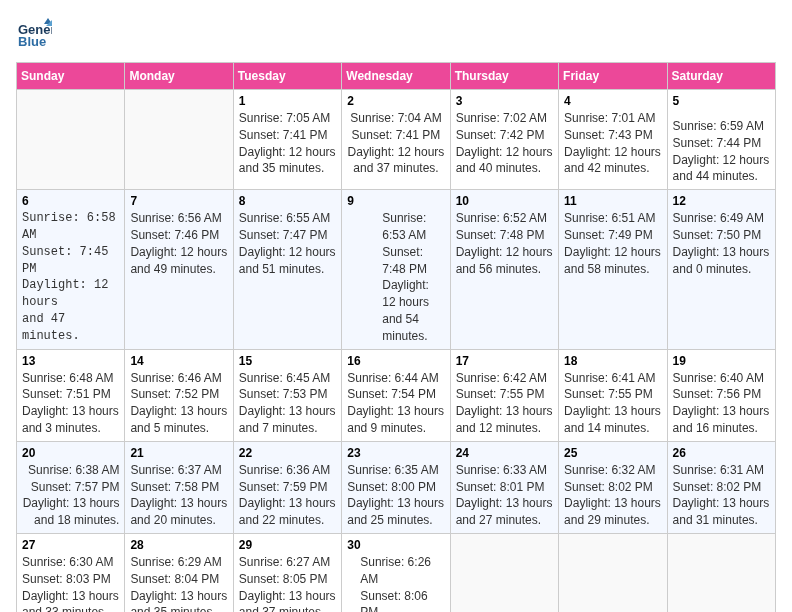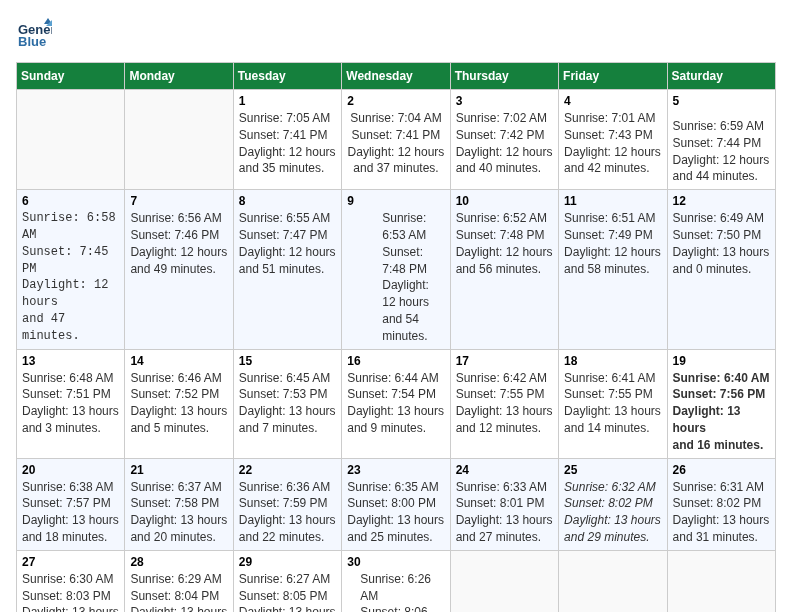--- a/index.html
+++ b/index.html
@@ -44,21 +44,21 @@
     .calendar-subtitle {
       font-size: 15px;
       color: #333;
     }
     .calendar {
       width: 100%;
       border-collapse: collapse;
       font-size: 11px;
     }
     .calendar th {
-      background: #15803d;
+      background: #ec4899;
       color: #fff;
       padding: 6px 4px;
       text-align: left;
       font-size: 12px;
       font-weight: bold;
       border: 1px solid #ccc;
     }
     .calendar td {
       border: 1px solid #ccc;
       vertical-align: top;
@@ -248,30 +248,30 @@
         </td>
         <td>
           <span class="day-num">18</span>
           <div class="day-info" style="white-space: pre-line;">Sunrise: 6:41 AM
 Sunset: 7:55 PM
 Daylight: 13 hours
 and 14 minutes.</div>
         </td>
         <td>
           <span class="day-num">19</span>
-          <div class="day-info" style="white-space: pre-line; font-weight: bold;">Sunrise: 6:40 AM
+          <div class="day-info" style="white-space: pre-line;">Sunrise: 6:40 AM
 Sunset: 7:56 PM
 Daylight: 13 hours
 and 16 minutes.</div>
         </td>
       </tr>
       <tr class="row-alt">
         <td>
           <span class="day-num">20</span>
-          <div class="day-info" style="white-space: pre-line;">Sunrise: 6:38 AM
+          <div class="day-info" style="white-space: pre-line; text-align: right;">Sunrise: 6:38 AM
 Sunset: 7:57 PM
 Daylight: 13 hours
 and 18 minutes.</div>
         </td>
         <td>
           <span class="day-num">21</span>
           <div class="day-info" style="white-space: pre-line;">Sunrise: 6:37 AM
 Sunset: 7:58 PM
 Daylight: 13 hours
 and 20 minutes.</div>
@@ -292,21 +292,21 @@
         </td>
         <td>
           <span class="day-num">24</span>
           <div class="day-info" style="white-space: pre-line;">Sunrise: 6:33 AM
 Sunset: 8:01 PM
 Daylight: 13 hours
 and 27 minutes.</div>
         </td>
         <td>
           <span class="day-num">25</span>
-          <div class="day-info" style="white-space: pre-line; font-style: italic;">Sunrise: 6:32 AM
+          <div class="day-info" style="white-space: pre-line;">Sunrise: 6:32 AM
 Sunset: 8:02 PM
 Daylight: 13 hours
 and 29 minutes.</div>
         </td>
         <td>
           <span class="day-num">26</span>
           <div class="day-info" style="white-space: pre-line;">Sunrise: 6:31 AM
 Sunset: 8:02 PM
 Daylight: 13 hours
 and 31 minutes.</div>

